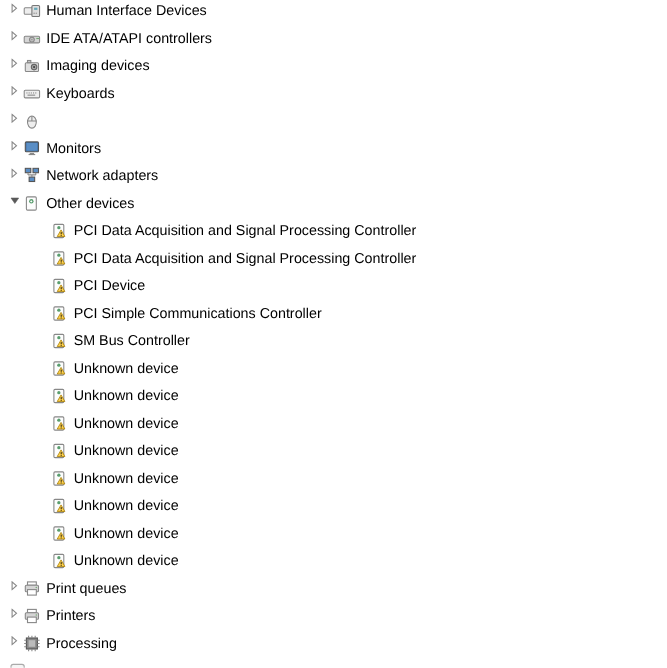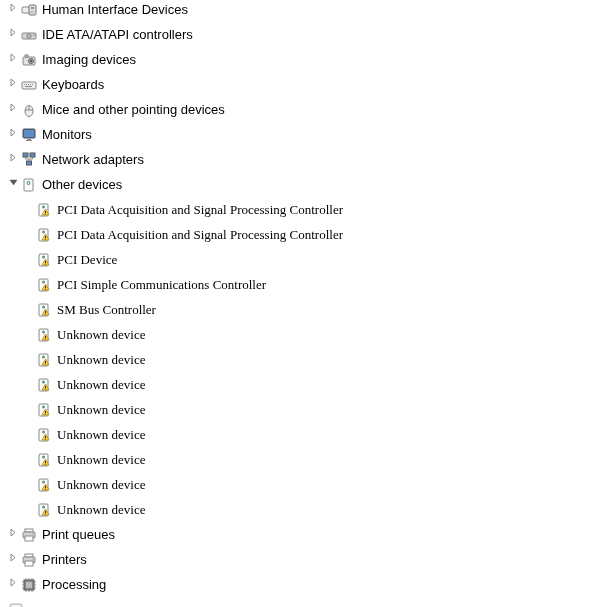--- a/index.html
+++ b/index.html
@@ -13,21 +13,21 @@
       overflow: hidden;
       padding: 2px 0;
     }
     .tree { list-style: none; }
     .tree-item {
       display: flex;
       height: 25px;
       padding-left: 8px;
       cursor: default;
     }
-    .tree-item.child { padding-left: 36px; font-family: Liberation Serif, serif; }
+    .tree-item.child { padding-left: 46px; }
     .expander {
       width: 10px;
       height: 10px;
       display: inline-flex;
       align-items: center;
       justify-content: center;
       margin-right: 3px;
       flex-shrink: 0;
     }
     .icon {
@@ -119,21 +119,20 @@
           <path d="M2 1 L6 4.5 L2 8 Z" fill="none" stroke="#888" stroke-width="1"></path>
         </svg>
       </span>
       <span class="icon">
         <svg width="16" height="16" viewBox="0 0 16 16">
           <ellipse cx="8" cy="9" rx="4" ry="5.5" fill="#eee" stroke="#888"></ellipse>
           <line x1="8" y1="3.5" x2="8" y2="8" stroke="#888"></line>
           <line x1="4" y1="8" x2="12" y2="8" stroke="#888"></line>
         </svg>
       </span>
-      <span class="label">Mice and other pointing devices</span>
     </li>
     <li class="tree-item">
       <span class="expander">
         <svg width="9" height="9" viewBox="0 0 9 9">
           <path d="M2 1 L6 4.5 L2 8 Z" fill="none" stroke="#888" stroke-width="1"></path>
         </svg>
       </span>
       <span class="icon">
         <svg width="16" height="16" viewBox="0 0 16 16">
           <rect x="2" y="2" width="12" height="9" rx="1" fill="#3a6ea5" stroke="#555"></rect>

